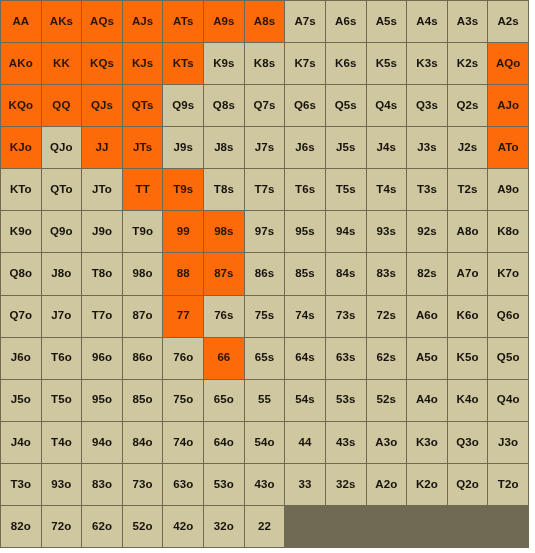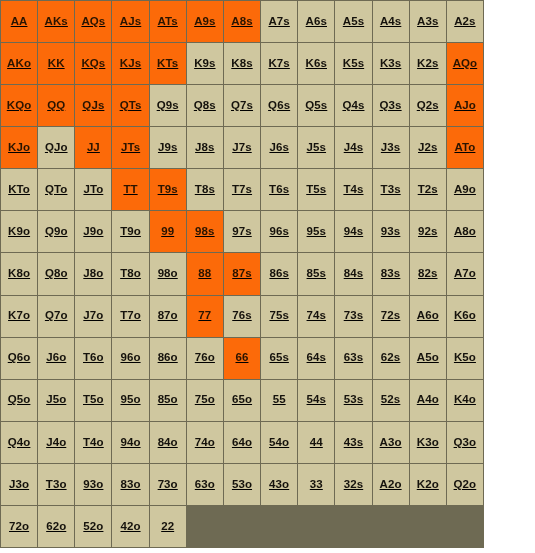--- a/index.html
+++ b/index.html
@@ -15,32 +15,31 @@
     overflow: hidden;
   }
   #range-grid-wrapper {
     width: 535px;
     height: 553px;
     box-sizing: border-box;
     background: #ffffff;
     padding: 0;
   }
   #range-grid {
-    width: 484px;
+    width: 529px;
     height: 548px;
     box-sizing: border-box;
     display: grid;
     grid-template-columns: repeat(13, 1fr);
     grid-template-rows: repeat(13, 1fr);
     background: #6e6a53;
     gap: 1px;
     border: 1px solid #6e6a53;
     border-right-width: 1px;
     border-bottom-width: 1px;
-    text-decoration: underline;
   }
   .cell {
     box-sizing: border-box;
     display: flex;
     align-items: center;
     justify-content: center;
     font-size: 11.5px;
     font-weight: bold;
     letter-spacing: 0.1px;
     color: #15120c;
@@ -273,23 +272,20 @@
       <div class="cell sel">
         <span class="cell-label">99</span>
       </div>
       <div class="cell sel">
         <span class="cell-label">98s</span>
       </div>
       <div class="cell">
         <span class="cell-label">97s</span>
       </div>
       <div class="cell">
-        <span class="cell-label">96s</span>
-      </div>
-      <div class="cell">
         <span class="cell-label">95s</span>
       </div>
       <div class="cell">
         <span class="cell-label">94s</span>
       </div>
       <div class="cell">
         <span class="cell-label">93s</span>
       </div>
       <div class="cell">
         <span class="cell-label">92s</span>
@@ -525,28 +521,37 @@
       <div class="cell">
         <span class="cell-label">A2o</span>
       </div>
       <div class="cell">
         <span class="cell-label">K2o</span>
       </div>
       <div class="cell">
         <span class="cell-label">Q2o</span>
       </div>
       <div class="cell">
+        <span class="cell-label">T2o</span>
+      </div>
+      <div class="cell">
+        <span class="cell-label">82o</span>
+      </div>
+      <div class="cell">
         <span class="cell-label">72o</span>
       </div>
       <div class="cell">
         <span class="cell-label">62o</span>
       </div>
       <div class="cell">
         <span class="cell-label">52o</span>
       </div>
       <div class="cell">
         <span class="cell-label">42o</span>
+      </div>
+      <div class="cell">
+        <span class="cell-label">32o</span>
       </div>
       <div class="cell">
         <span class="cell-label">22</span>
       </div>
     </div>
 </div>
 
 </body></html>

